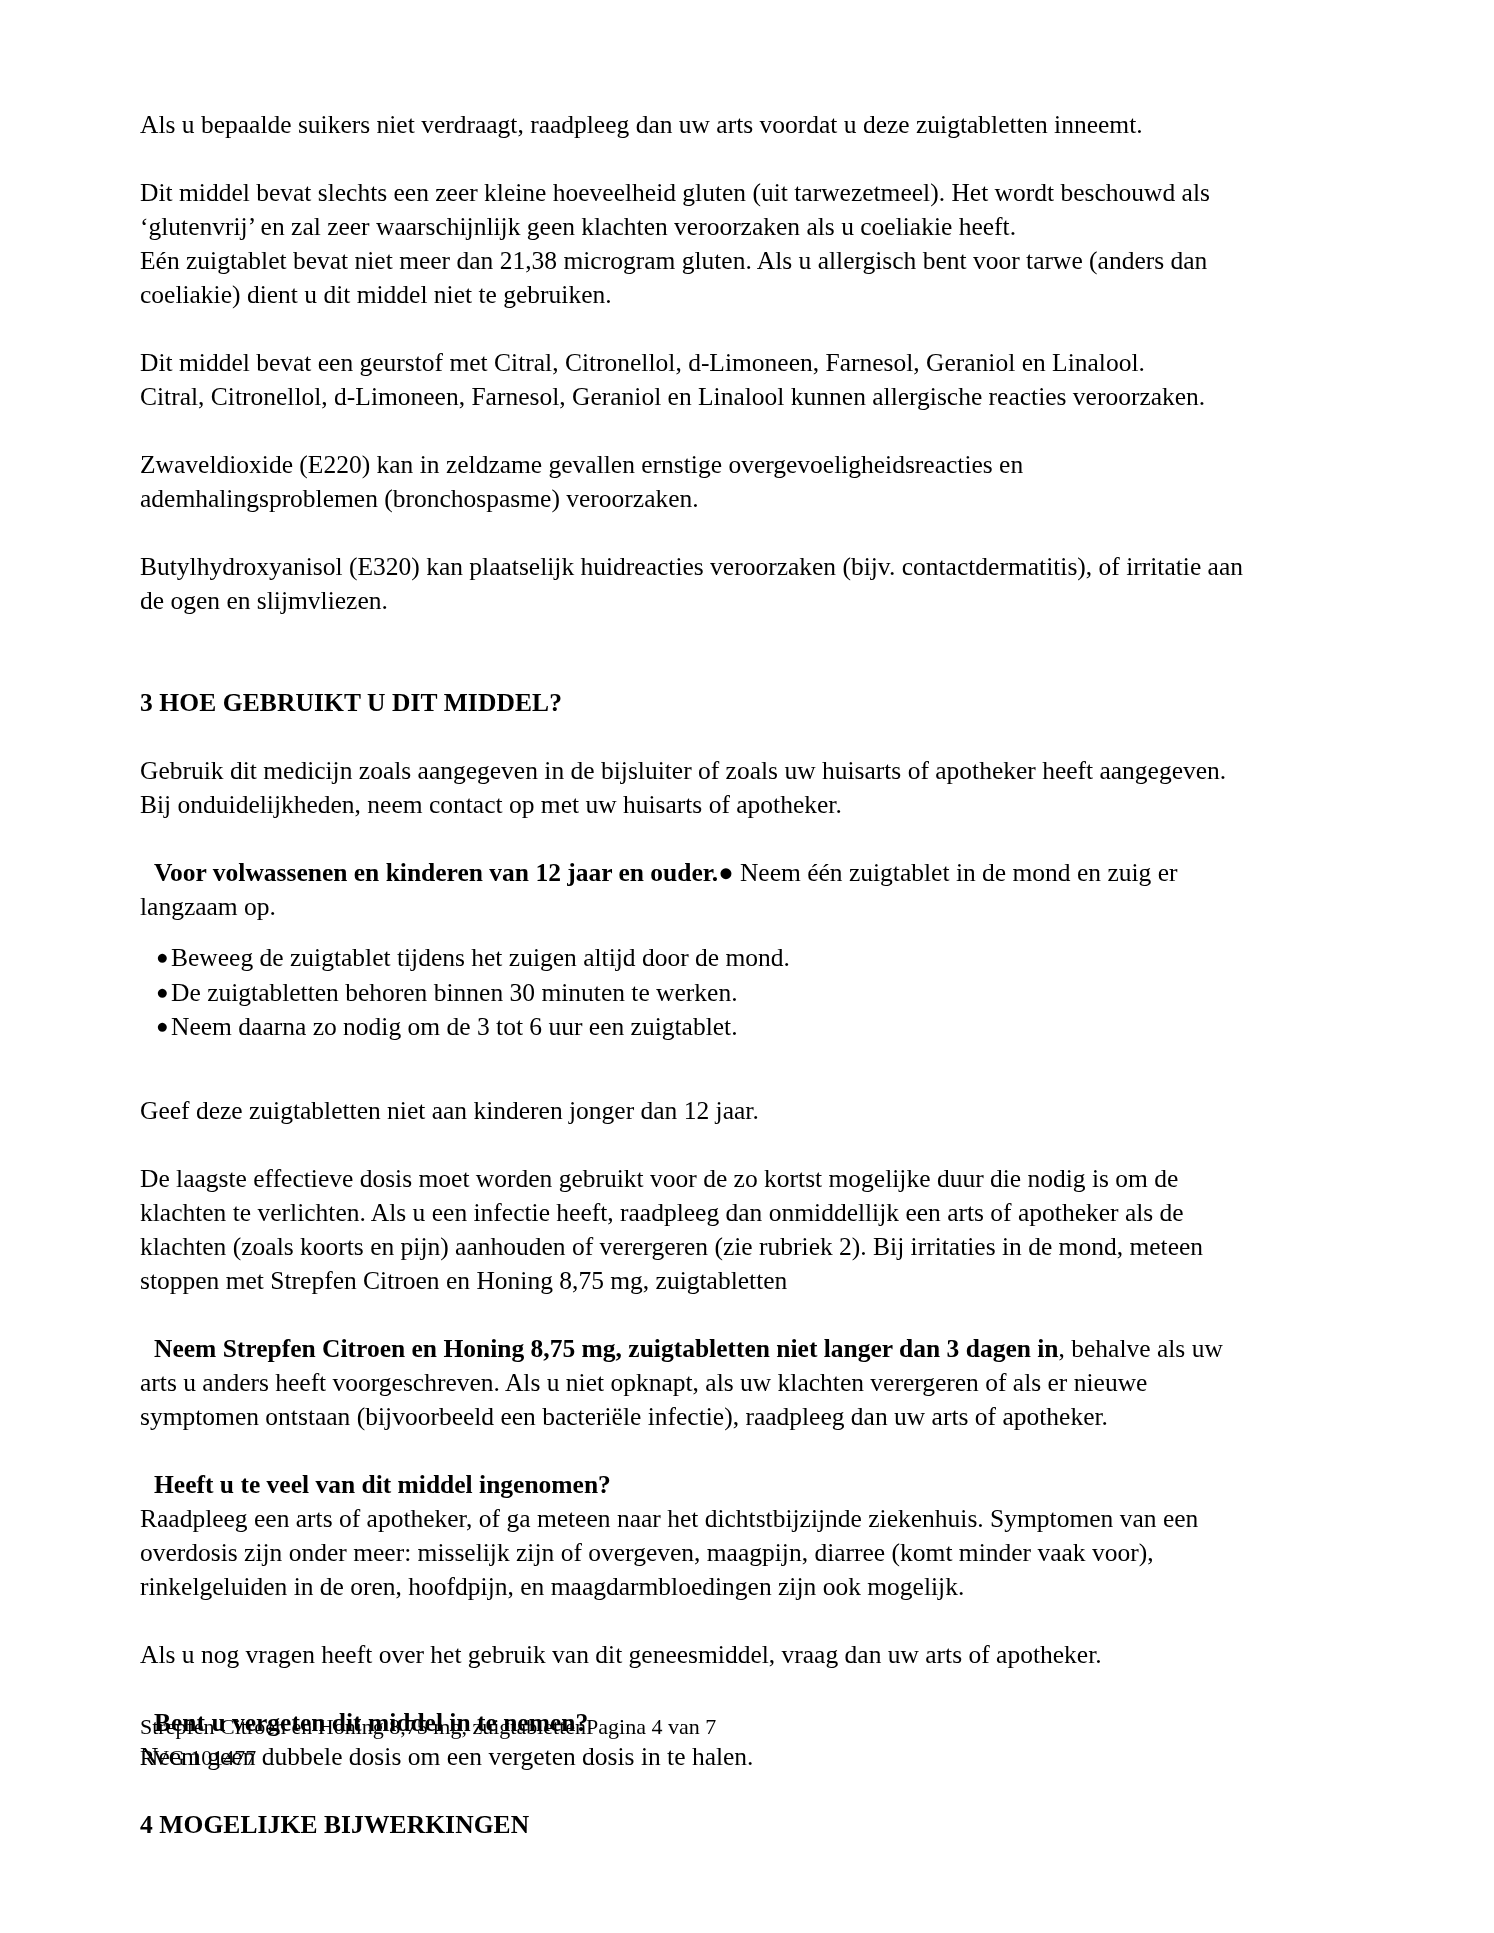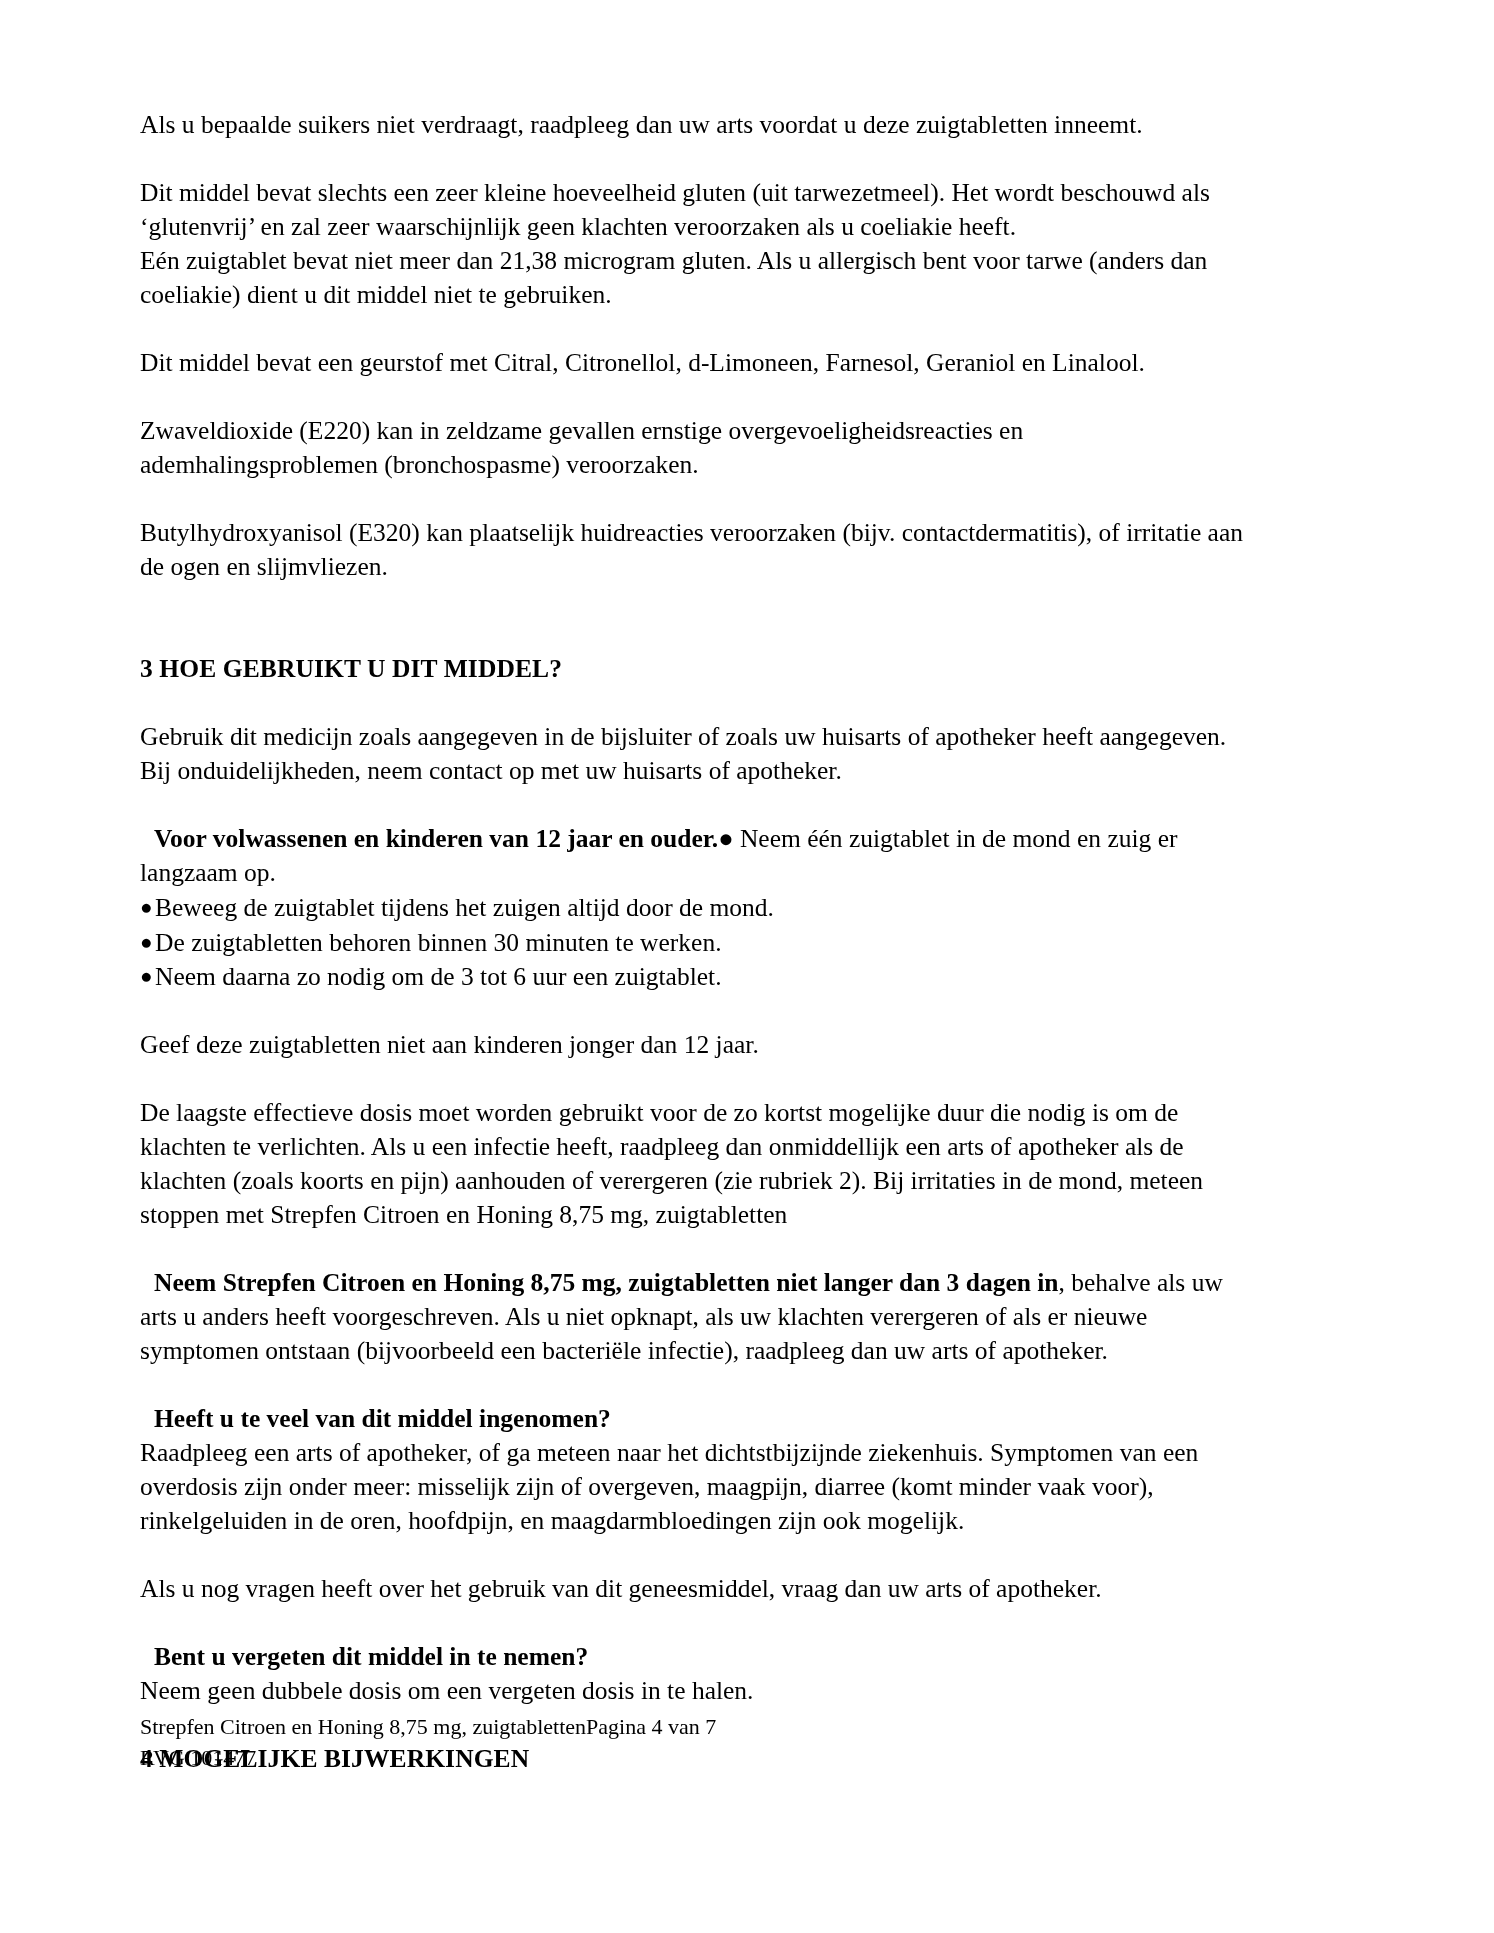--- a/index.html
+++ b/index.html
@@ -48,21 +48,21 @@
     line-height: 34px;
     font-weight: bold;
     letter-spacing: 0.1px;
   }
   .bold {
     font-weight: bold;
     margin-left: 14px;
   }
   .list {
     list-style: none;
-    margin: 0;
+    margin: 16px;
     padding: 0;
     font-size: 25.5px;
     line-height: 34px;
   }
   .list li {
     margin: 0;
     padding: 0;
     text-indent: 0;
   }
   .bullet-glyph {
@@ -93,20 +93,21 @@
     <p class="para">Als u bepaalde suikers niet verdraagt, raadpleeg dan uw arts voordat u deze zuigtabletten inneemt.</p>
 
     <div class="gap-para"></div>
 
     <p class="para">Dit middel bevat slechts een zeer kleine hoeveelheid gluten (uit tarwezetmeel). Het wordt beschouwd als ‘glutenvrij’ en zal zeer waarschijnlijk geen klachten veroorzaken als u coeliakie heeft.</p>
     <p class="para">Eén zuigtablet bevat niet meer dan 21,38 microgram gluten. Als u allergisch bent voor tarwe (anders dan coeliakie) dient u dit middel niet te gebruiken.</p>
 
     <div class="gap-para"></div>
 
     <p class="para">Dit middel bevat een geurstof met Citral, Citronellol, d-Limoneen, Farnesol, Geraniol en Linalool.</p>
+    <p class="para">Citral, Citronellol, d-Limoneen, Farnesol, Geraniol en Linalool kunnen allergische reacties veroorzaken.</p>
 
     <div class="gap-para"></div>
 
     <p class="para">Zwaveldioxide (E220) kan in zeldzame gevallen ernstige overgevoeligheidsreacties en ademhalingsproblemen (bronchospasme) veroorzaken.</p>
 
     <div class="gap-para"></div>
 
     <p class="para">Butylhydroxyanisol (E320) kan plaatselijk huidreacties veroorzaken (bijv. contactdermatitis), of irritatie aan de ogen en slijmvliezen.</p>
 
     <div class="gap-section"></div>

